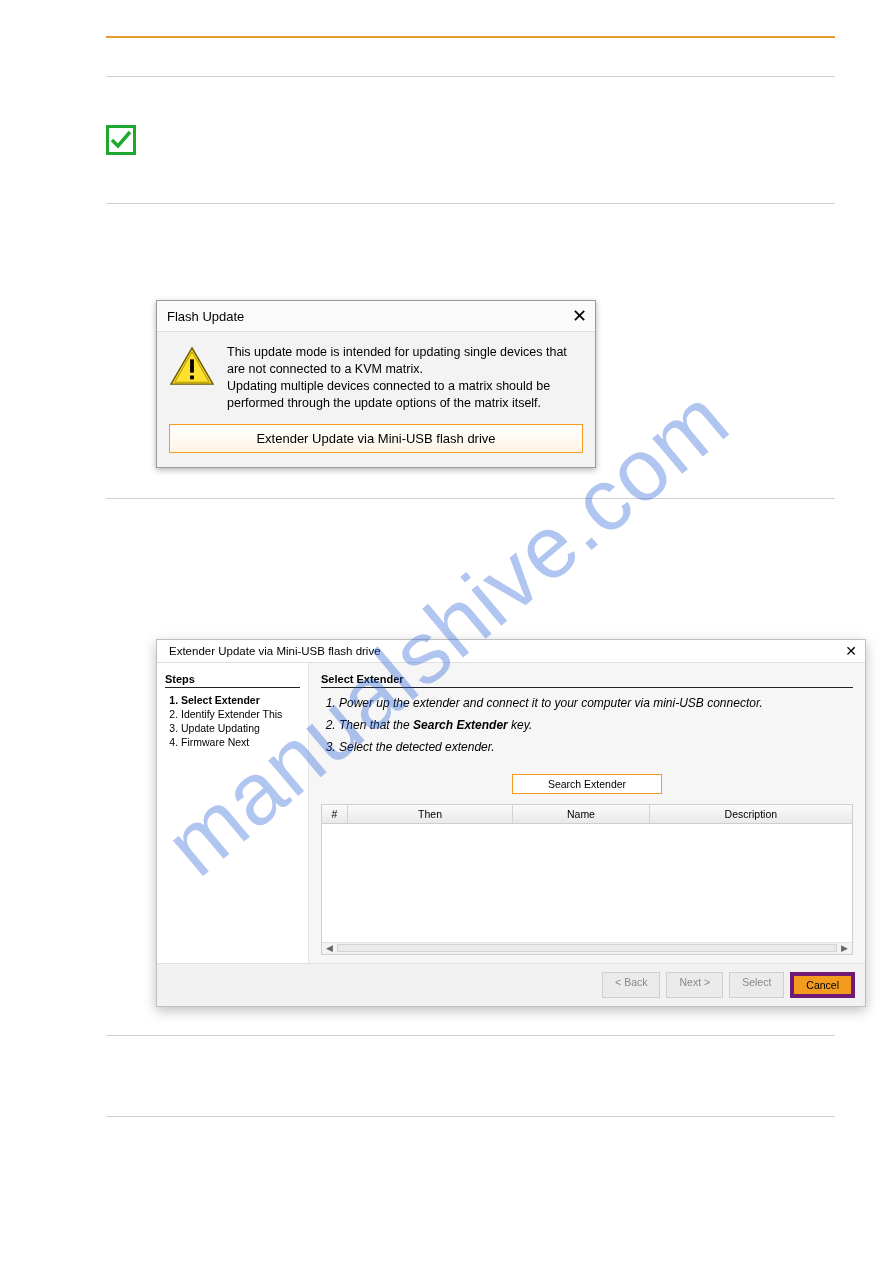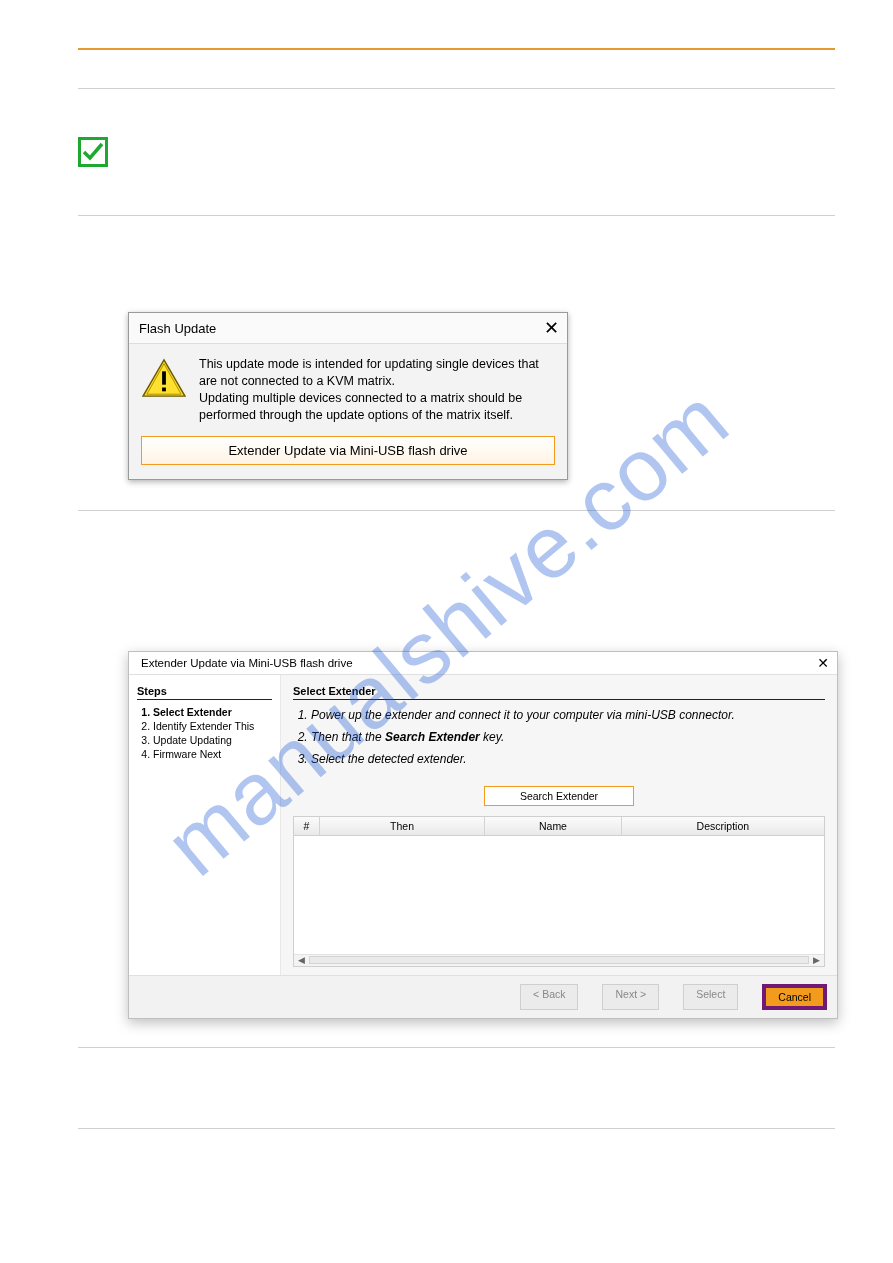--- a/index.html
+++ b/index.html
@@ -6,21 +6,22 @@
   body {
     width: 893px;
     height: 1263px;
     background: #ffffff;
     font-family: Arial, Helvetica, sans-serif;
     color: #000;
     position: relative;
     overflow: hidden;
   }
   .page {
-    padding: 48px 58px 0 78px;
+    padding: 36px 58px 0 78px;
+    margin-left: 28px;
   }
   .orange-rule {
     border: none;
     border-top: 2px solid #e59a2f;
     margin-bottom: 38px;
   }
   .thin-rule {
     border: none;
     border-top: 1px solid #d0d0d0;
     margin: 0;
@@ -204,21 +205,21 @@
     font-size: 9px; color: #666;
   }
   .tbl-scroll .track {
     flex: 1; height: 8px; margin: 0 4px;
     background: #eaeaea; border: 1px solid #d4d4d4;
   }
 
   .wiz-footer {
     display: flex;
     justify-content: flex-end;
-    gap: 24px;
+    gap: 6px;
     padding: 8px 10px;
     border-top: 1px solid #e0e0e0;
     background: #f2f2f2;
   }
   .wbtn {
     font-size: 10.5px;
     padding: 3px 12px;
     border: 1px solid #cfcfcf;
     background: #ebebeb;
     color: #888;

